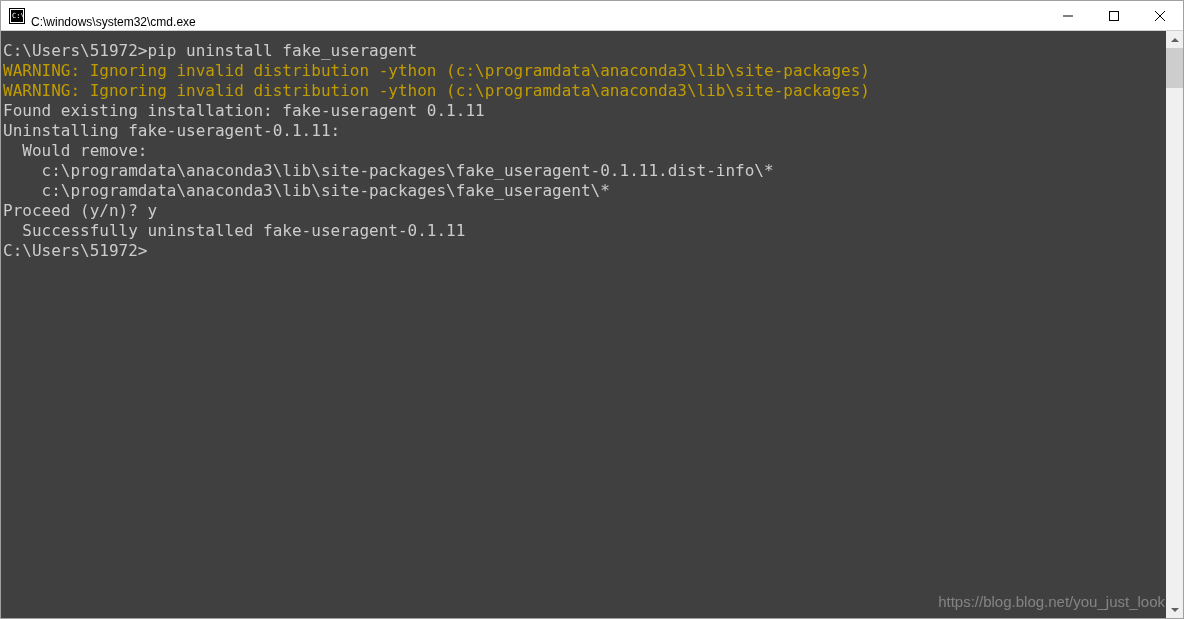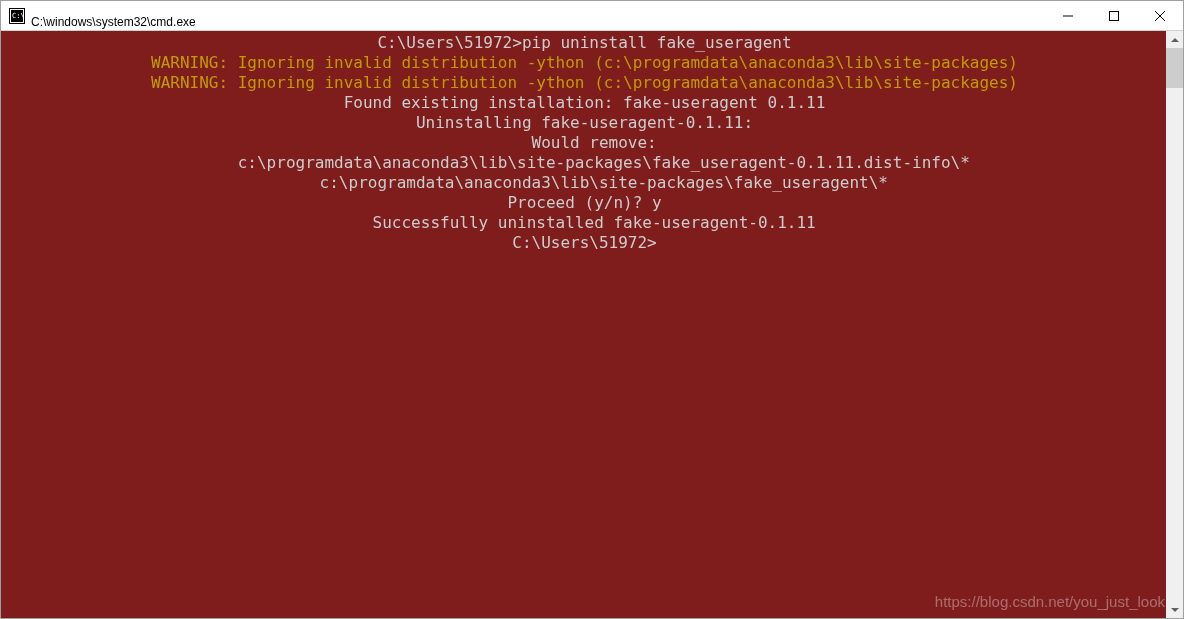--- a/index.html
+++ b/index.html
@@ -66,29 +66,28 @@
       height: 10px;
     }
     .terminal-wrap {
       flex: 1;
       display: flex;
       background: #000;
       position: relative;
     }
     .terminal {
       flex: 1;
-      background: #7f1d1d;
+      background: #404040;
       color: #cccccc;
       font-family: "NSimSun", "SimSun", "Consolas", monospace;
       font-size: 16px;
       line-height: 20px;
-      padding: 2px 0 0 2px;
+      padding: 10px 0 0 2px;
       white-space: pre;
       overflow: hidden;
-      text-align: center;
     }
     .terminal .line {
       display: block;
     }
     .prompt {
       color: #cccccc;
     }
     .warn {
       color: #c19c00;
     }
@@ -176,15 +175,15 @@
       <div class="scroll-track">
         <div class="scroll-thumb"></div>
       </div>
       <div class="scroll-arrow">
         <svg width="8" height="4" viewBox="0 0 8 4">
             <polygon points="0,0 8,0 4,4" fill="#606060"></polygon>
           </svg>
       </div>
     </div>
 
-    <div class="watermark">https://blog.csdn.net/you_just_look</div>
+    <div class="watermark">https://blog.blog.net/you_just_look</div>
   </div>
 </div>
 
 </body></html>

